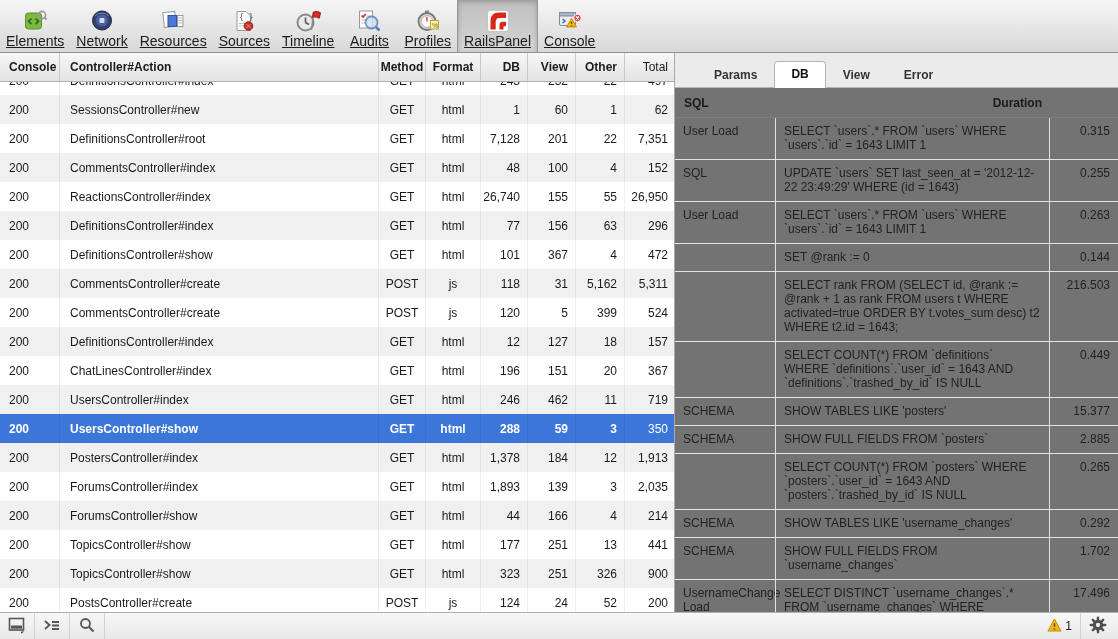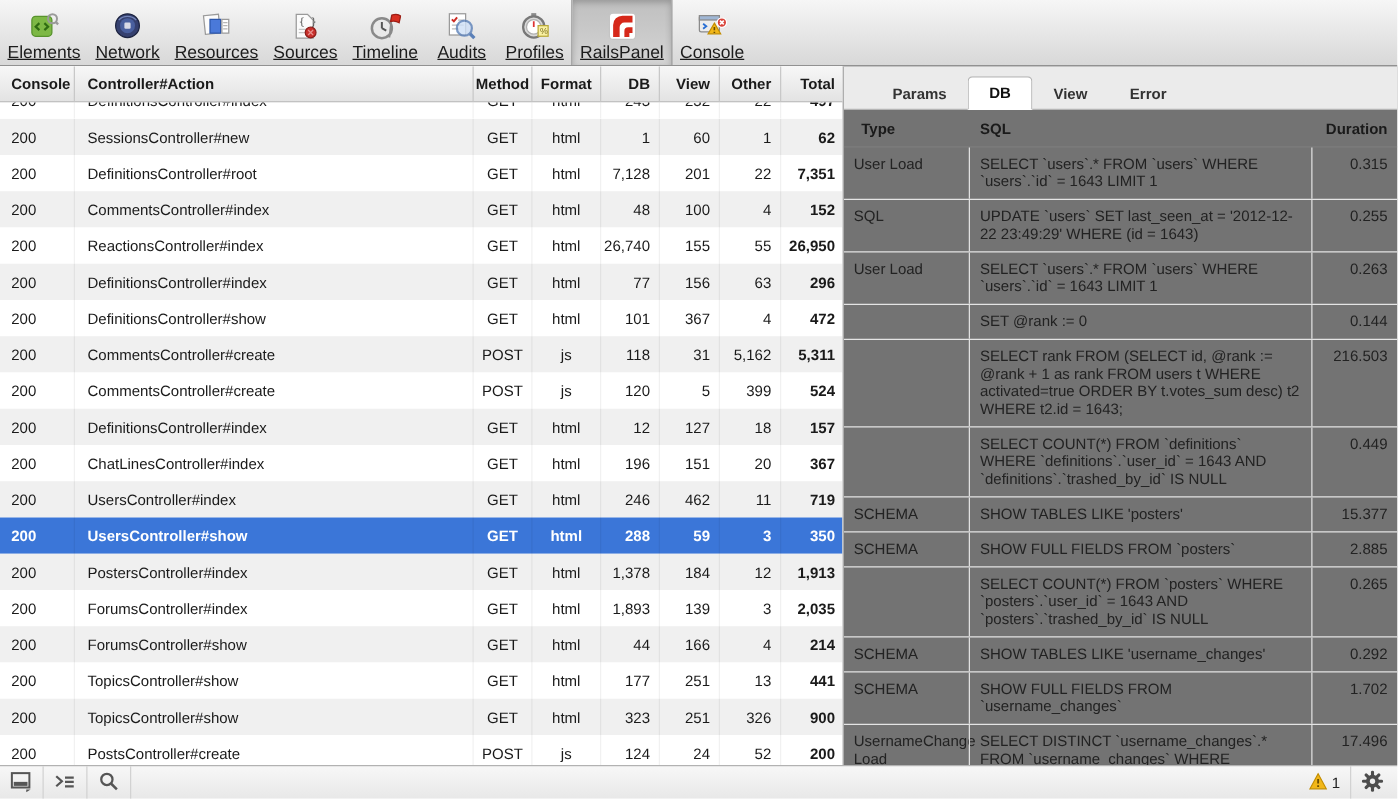--- a/index.html
+++ b/index.html
@@ -47,21 +47,21 @@
   .req-rows { flex:1 1 auto; overflow:hidden; }
   .req-row { height:29px; align-items:center; background:#fff; }
   .req-row.stripe { background:#f0f0f0; }
   .req-row.selected { background:#3b76d8; color:#fff; font-weight:bold; }
   .req-row .cell { height:100%; display:flex; align-items:center; border-left:1px solid rgba(0,0,0,.055); overflow:hidden; white-space:nowrap; }
   .req-row .cell:first-child { border-left:none; }
   .c-status { padding-left:9px; }
   .c-action { padding-left:10px;margin-left:14px; }
   .c-method,.c-format { justify-content:center; }
   .c-db,.c-view,.c-other,.c-total { justify-content:flex-end; padding-right:7px; }
-  .c-total { font-weight:bold; }
+  .c-total { font-weight:normal; }
   .partial-row { height:13px; overflow:hidden; flex:0 0 13px; }
   .partial-row .req-row { margin-top:-16px; }
 
   
   .right-panel { flex:1 1 auto; display:flex; flex-direction:column; min-width:0; overflow:hidden; background:#737373; }
   .detail-tabs {
     height:35px; flex:0 0 35px; background:#ebebeb; border-bottom:1px solid #b5b5b5;
     display:flex; align-items:flex-end; padding-left:22px;
   }
   .detail-tab {
@@ -436,21 +436,20 @@
     <div class="right-panel">
       <div class="detail-tabs">
         <div class="detail-tab">Params</div>
         <div class="detail-tab selected">DB</div>
         <div class="detail-tab">View</div>
         <div class="detail-tab">Error</div>
       </div>
 
       <div class="db-table">
         <div class="db-header grid3">
-          <div class="cell dh-type">Type</div>
           <div class="cell dh-sql">SQL</div>
           <div class="cell dh-duration">Duration</div>
         </div>
         <div id="db-rows">
             <div class="db-row grid3">
     <div class="cell q-type">User Load</div>
     <div class="cell q-sql">SELECT `users`.* FROM `users` WHERE `users`.`id` = 1643 LIMIT 1</div>
     <div class="cell q-duration">0.315</div>
   </div>
             <div class="db-row grid3">

